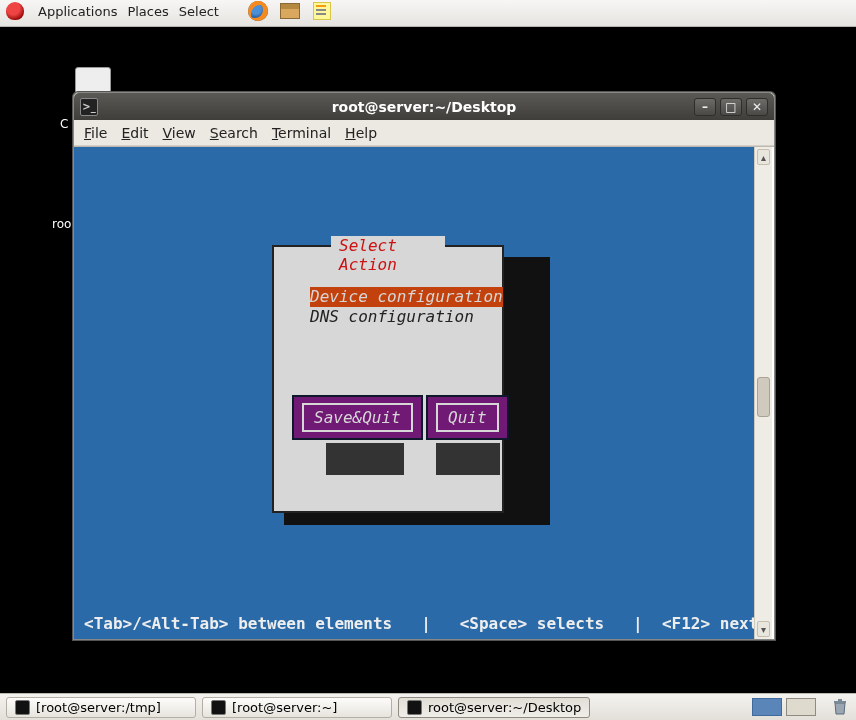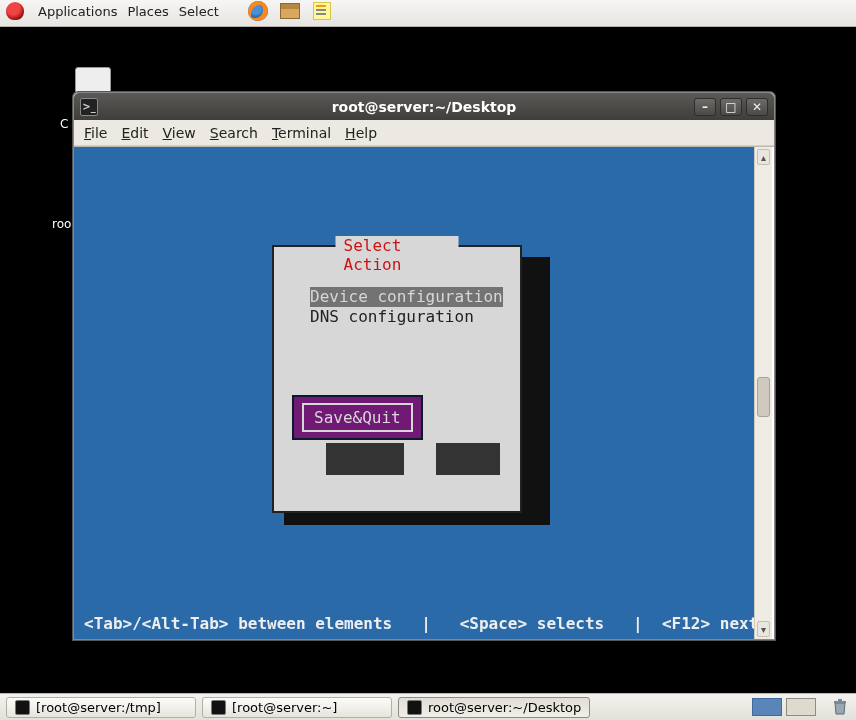--- a/index.html
+++ b/index.html
@@ -201,41 +201,42 @@
   
   .ncurses-shadow {
     position: absolute;
     left: 210px; top: 110px;
     width: 266px; height: 268px;
     background: #111;
   }
   .ncurses-box {
     position: absolute;
     left: 198px; top: 98px;
-    width: 250px; height: 268px;
+    width: 232px; height: 268px;
     background: #d7d7d7;
     border: 2px solid #222;
     color: #222;
+    font-style: italic;
   }
   .ncurses-title {
     position: absolute;
     top: -11px;
     left: 50%;
     transform: translateX(-50%);
     background: #d7d7d7;
     padding: 0 8px;
     color: #cc1212;
     font-weight: normal;
   }
   .nc-list {
     position: absolute;
     left: 36px; top: 40px;
   }
   .nc-item { white-space: pre; color: #222; line-height: 20px; }
-  .nc-item.selected { background: #737373; color: #d7d7d7; }
+  .nc-item.selected { background: #c2410c; color: #d7d7d7; }
 
   .nc-btn-shadow {
     position: absolute;
     background: #333;
   }
   .nc-btn {
     position: absolute;
     background: #701a75;
     border: 2px solid #0f172a;
     padding: 6px 8px;
@@ -369,20 +370,23 @@
           <div class="ncurses-title">Select Action</div>
           <div class="nc-list">
             <div class="nc-item selected">Device configuration</div>
             <div class="nc-item">DNS configuration</div>
           </div>
           <div class="nc-btn-shadow save"></div>
           <div class="nc-btn-shadow quit"></div>
           <div class="nc-btn save">
             <div class="nc-btn-inner">Save&amp;Quit</div>
           </div>
+          <div class="nc-btn quit">
+            <div class="nc-btn-inner">Quit</div>
+          </div>
         </div>
         <div class="hints">&lt;Tab&gt;/&lt;Alt-Tab&gt; between elements   |   &lt;Space&gt; selects   |  &lt;F12&gt; next screen</div>
       </div>
       <div class="vscroll">
         <div class="arrow up">▴</div>
         <div class="thumb"></div>
         <div class="arrow down">▾</div>
       </div>
     </div>
   </div>

